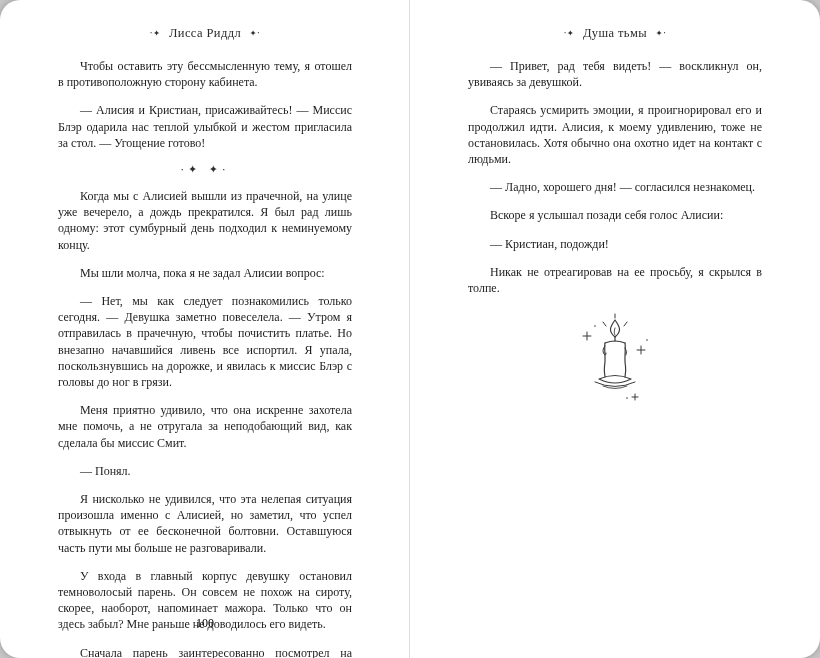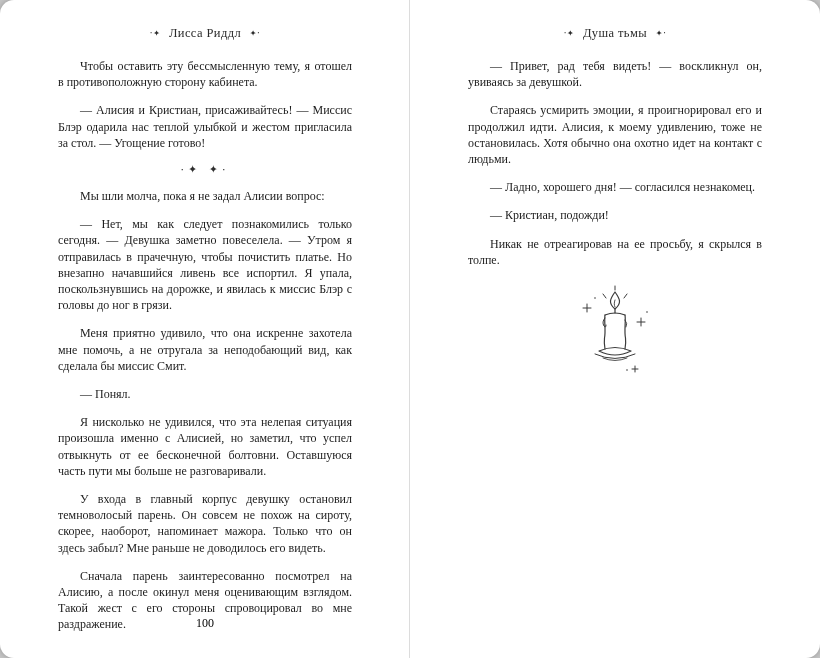--- a/index.html
+++ b/index.html
@@ -8,21 +8,21 @@
     height: 658px;
     background: #c6c6c6;
     font-family: "Liberation Serif", "DejaVu Serif", serif;
     overflow: hidden;
   }
   .spread {
     position: relative;
     width: 820px;
     height: 658px;
     background: #ffffff;
-    border-radius: 14px;
+    border-radius: 20px;
     overflow: hidden;
     box-shadow: 0 0 6px rgba(0,0,0,0.25);
     text-decoration: underline;
   }
   .gutter {
     position: absolute;
     left: 409px; top: 0; bottom: 0;
     width: 1px;
     background: #dcdcdc;
   }
@@ -97,20 +97,21 @@
     <div class="body-text">
 
     <p class="para">Чтобы оставить эту бессмысленную тему, я отошел в противоположную сторону кабинета.</p>
         <p class="para">— Алисия и Кристиан, присаживайтесь! — Миссис Блэр одарила нас теплой улыбкой и жестом пригласила за стол. — Угощение готово!</p>
       </div>
 
     <div class="section-divider">·✦ ✦·</div>
 
     <div class="body-text">
 
+    <p class="para">Когда мы с Алисией вышли из прачечной, на улице уже вечерело, а дождь прекратился. Я был рад лишь одному: этот сумбурный день подходил к неминуемому концу.</p>
         <p class="para">Мы шли молча, пока я не задал Алисии вопрос:</p>
         <p class="para">— Нет, мы как следует познакомились только сегодня. — Девушка заметно повеселела. — Утром я отправилась в прачечную, чтобы почистить платье. Но внезапно начавшийся ливень все испортил. Я упала, поскользнувшись на дорожке, и явилась к миссис Блэр с головы до ног в грязи.</p>
         <p class="para">Меня приятно удивило, что она искренне захотела мне помочь, а не отругала за неподобающий вид, как сделала бы миссис Смит.</p>
         <p class="para">— Понял.</p>
         <p class="para">Я нисколько не удивился, что эта нелепая ситуация произошла именно с Алисией, но заметил, что успел отвыкнуть от ее бесконечной болтовни. Оставшуюся часть пути мы больше не разговаривали.</p>
         <p class="para">У входа в главный корпус девушку остановил темноволосый парень. Он совсем не похож на сироту, скорее, наоборот, напоминает мажора. Только что он здесь забыл? Мне раньше не доводилось его видеть.</p>
         <p class="para">Сначала парень заинтересованно посмотрел на Алисию, а после окинул меня оценивающим взглядом. Такой жест с его стороны спровоцировал во мне раздражение.</p>
       </div>
 
     <div class="page-number">100</div>
@@ -123,20 +124,21 @@
       <span class="orn">·✦</span>
       <span>Душа тьмы</span>
       <span class="orn">✦·</span>
     </div>
 
     <div class="body-text">
 
     <p class="para">— Привет, рад тебя видеть! — воскликнул он, увиваясь за девушкой.</p>
         <p class="para">Стараясь усмирить эмоции, я проигнорировал его и продолжил идти. Алисия, к моему удивлению, тоже не остановилась. Хотя обычно она охотно идет на контакт с людьми.</p>
         <p class="para">— Ладно, хорошего дня! — согласился незнакомец.</p>
+        <p class="para">Вскоре я услышал позади себя голос Алисии:</p>
         <p class="para">— Кристиан, подожди!</p>
         <p class="para">Никак не отреагировав на ее просьбу, я скрылся в толпе.</p>
       </div>
 
     <div class="illustration">
       <svg width="84" height="92" viewBox="0 0 84 92" fill="none" stroke="#3a3a3a" stroke-width="1.2" stroke-linecap="round" stroke-linejoin="round">
 
         <path d="M14 20 V28 M10 24 H18" stroke-width="1"></path>
         <circle cx="22" cy="14" r="0.8" fill="#3a3a3a" stroke="none"></circle>
 

